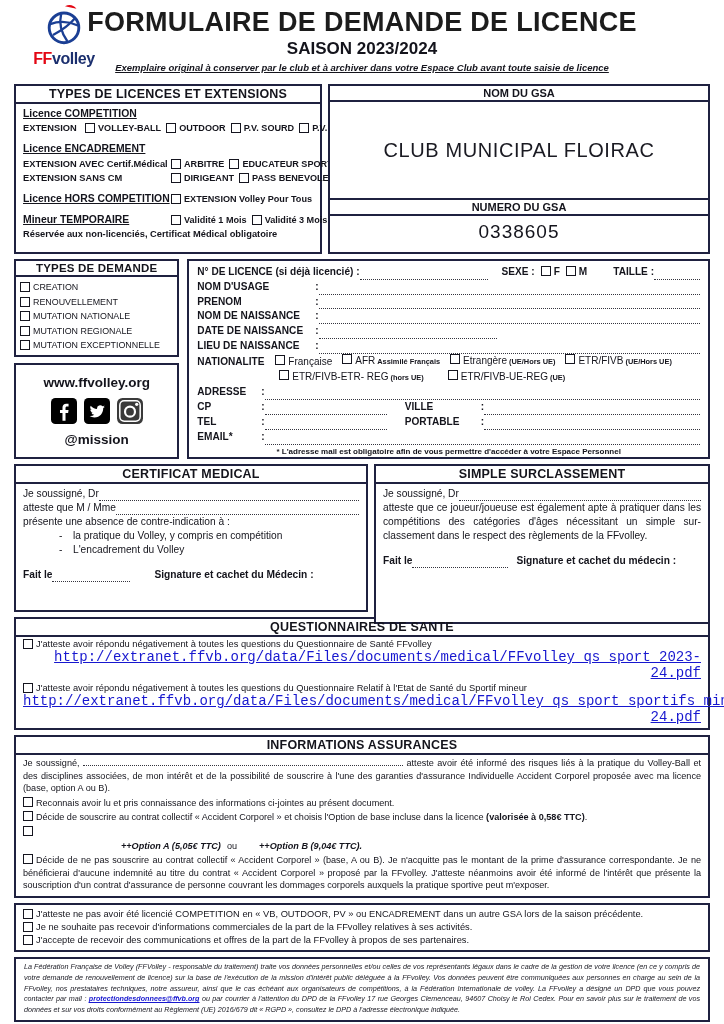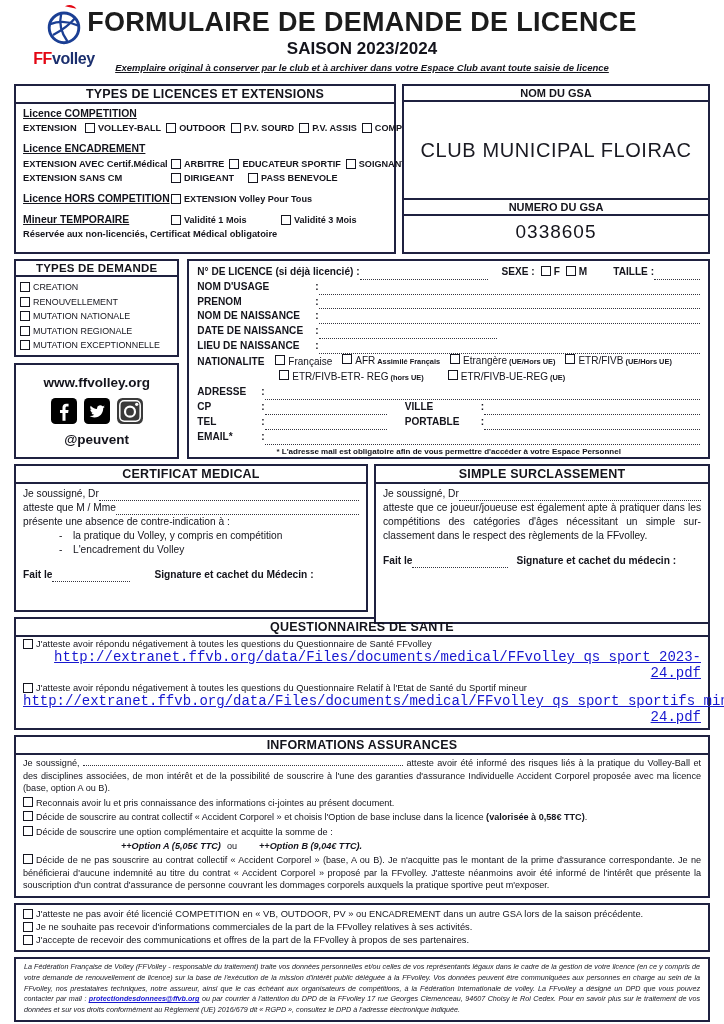--- a/index.html
+++ b/index.html
@@ -18,21 +18,21 @@
 
   
   .box{border:2.5px solid #1f2140;background:#fff;}
   .btitle{font-weight:bold;text-align:center;font-size:12.5px;border-bottom:2.5px solid #1f2140;padding:1px 0;letter-spacing:.2px;}
   .row{display:flex;gap:6px;margin-bottom:5px;}
 
   
   .ck{display:inline-block;width:10px;height:10px;border:1.5px solid #15151f;background:#fff;flex:none;margin-right:3px;vertical-align:-1px;}
 
   
-  .lic-box{width:382px;height:170px;}
+  .lic-box{width:308px;height:170px;}
   .lic-body{padding:3px 7px;font-size:9.4px;line-height:14.2px;}
   .lic-head{font-size:10.4px;font-weight:bold;text-decoration:underline;display:inline-block;}
   .lic-line{display:flex;align-items:center;flex-wrap:nowrap;}
   .opt{font-weight:bold;font-size:9.1px;display:inline-flex;align-items:center;margin-right:5px;white-space:nowrap;}
   .lic-lbl{font-weight:bold;font-size:9.3px;white-space:nowrap;}
   .wlbl{width:148px;flex:none;}
   .sp{height:7px;}
   .gsa-box{flex:1;height:170px;display:flex;flex-direction:column;}
   .gsa-head{font-weight:bold;text-align:center;font-size:11px;border-bottom:2.5px solid #1f2140;padding:1px 0;}
   .gsa-name{flex:1;display:flex;align-items:center;justify-content:center;font-size:20px;letter-spacing:.6px;color:#1a1a22;}
@@ -240,21 +240,21 @@
               <rect width="24" height="24" rx="4" fill="#000"></rect>
               <path d="M19.3 8.1c-.5.2-1.1.4-1.6.5.6-.4 1-.9 1.2-1.6-.5.3-1.1.6-1.8.7A2.9 2.9 0 0 0 12 9.6c0 .2 0 .4.1.6-2.4-.1-4.5-1.3-5.9-3a2.9 2.9 0 0 0 .9 3.8c-.5 0-.9-.1-1.3-.4v.1c0 1.4 1 2.6 2.3 2.8-.2.1-.5.1-.8.1l-.5-.1a2.9 2.9 0 0 0 2.7 2c-1 .8-2.2 1.2-3.6 1.2h-.7c1.3.8 2.8 1.3 4.4 1.3 5.3 0 8.1-4.4 8.1-8.1v-.4c.6-.4 1.1-.9 1.6-1.4z" fill="#fff"></path>
             </svg>
           <svg width="26" height="26" viewBox="0 0 24 24">
               <rect width="24" height="24" rx="5" fill="#3a3a3a"></rect>
               <circle cx="12" cy="12.6" r="4.6" fill="none" stroke="#fff" stroke-width="2"></circle>
               <circle cx="18.2" cy="5.8" r="1.5" fill="#fff"></circle>
               <rect x="2.6" y="2.6" width="18.8" height="18.8" rx="4" fill="none" stroke="#fff" stroke-width="1.4"></rect>
             </svg>
         </div>
-        <div class="handle">@peuvent</div>
+        <div class="handle">@mission</div>
       </div>
     </div>
 
     <div class="box pers-box">
       <div class="fline">
         <span class="flabel">N° DE LICENCE (si déjà licencié)  :</span>
         <span class="dots" style="width:128px;"></span>
         <span class="flabel" style="margin-left:14px;">SEXE :</span>
         <span style="margin-left:6px;"><span class="ck"></span><span class="flabel">F</span></span>
         <span style="margin-left:6px;"><span class="ck"></span><span class="flabel">M</span></span>
@@ -405,21 +405,21 @@
       <a class="qlink" style="margin-bottom:0;">http://extranet.ffvb.org/data/Files/documents/medical/FFvolley_qs_sport_sportifs_mineurs_2023-24.pdf</a>
     </div>
   </div>
 
   <div class="box" style="margin-bottom:5px;">
     <div class="btitle">INFORMATIONS ASSURANCES</div>
     <div class="abody">
       <div class="just"><span>Je soussigné,</span> <span class="idots"></span> <span>atteste avoir été informé des risques liés à la pratique du Volley-Ball et des disciplines associées, de mon intérêt et de la possibilité de souscrire à l'une des garanties d'assurance Individuelle Accident Corporel proposée avec ma licence (base, option A ou B).</span></div>
       <div class="aitem"><span class="ck"></span><span>Reconnais avoir lu et pris connaissance des informations ci-jointes au présent document.</span></div>
       <div class="aitem"><span class="ck"></span><span>Décide de souscrire au contrat collectif « Accident Corporel » et choisis l'Option de base incluse dans la licence </span><span class="bold">(valorisée à 0,58€ TTC)</span><span>.</span></div>
-      <div class="aitem"><span class="ck"></span><span>Décide de souscrire une option complémentaire et acquitte la somme de :</span></div>
+      <div class="aitem"><span class="ck"></span></div>
       <div class="aopts"><span>++Option A (5,05€ TTC)</span><span class="ou">ou</span><span>++Option B (9,04€ TTC).</span></div>
       <div class="aitem just"><span class="ck"></span><span>Décide de ne pas souscrire au contrat collectif « Accident Corporel » (base, A ou B). Je n'acquitte pas le montant de la prime d'assurance   correspondante. Je ne bénéficierai d'aucune indemnité au titre du contrat « Accident Corporel » proposé par la FFvolley. J'atteste néanmoins   avoir été informé de l'intérêt que présente la souscription d'un contrat d'assurance de personne couvrant les dommages corporels auxquels   la pratique sportive peut m'exposer.</span></div>
     </div>
   </div>
 
   <div class="box" style="margin-bottom:5px;">
     <div class="atbody">
       <div class="qitem">
           <span class="ck"></span>
           <span>J'atteste ne pas avoir été licencié COMPETITION en « VB, OUTDOOR, PV » ou ENCADREMENT dans un autre GSA lors de la saison précédente.</span>

